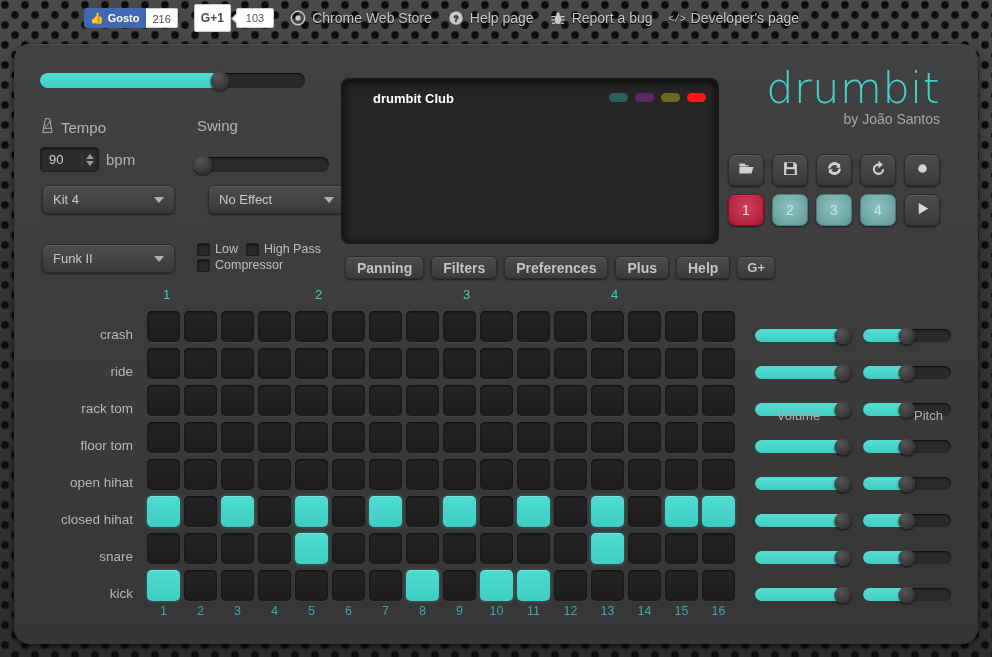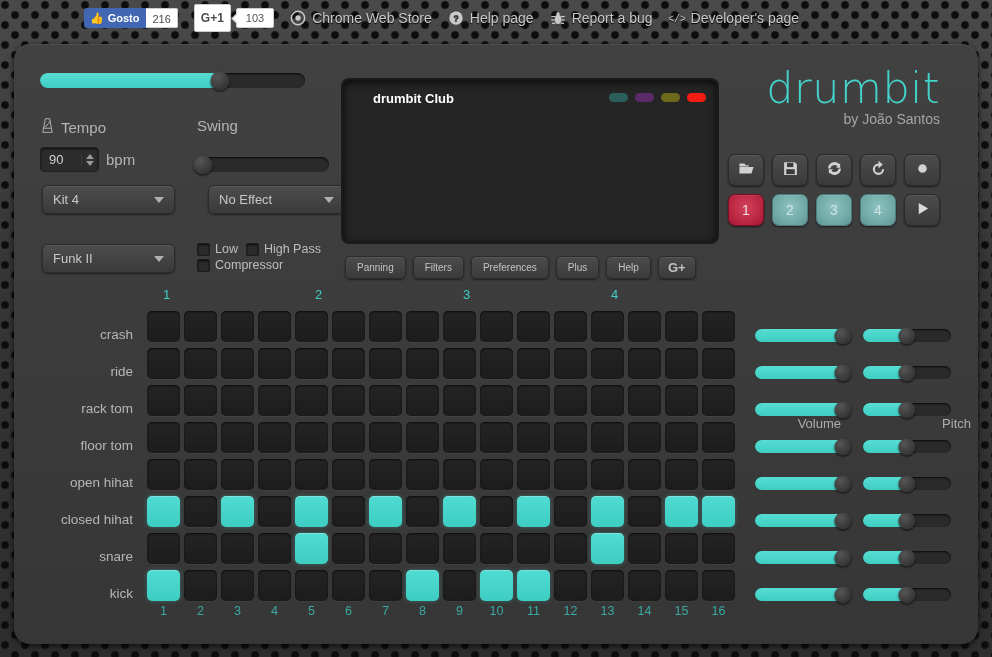--- a/index.html
+++ b/index.html
@@ -217,21 +217,21 @@
     position: absolute; left: 331px; top: 212px;
     display: flex; gap: 7px;
   }
   .fnbtn {
     height: 23px; padding: 0 11px;
     display: flex; align-items: center;
     border-radius: 5px;
     background: linear-gradient(180deg, #4b4b4b 0%, #3b3b3b 100%);
     border: 1px solid #2b2b2b;
     box-shadow: 0 1px 2px rgba(0,0,0,0.5), inset 0 1px 0 rgba(255,255,255,0.07);
-    color: #c3c3c3; font-size: 10px;
+    color: #c3c3c3; font-size: 14px; font-weight: bold;
   }
   .fnbtn.gp { font-weight: bold; font-size: 13px; padding: 0 9px; }
 
   
   #logo {
     position: absolute; right: 38px; top: 22px;
     text-align: right;
   }
   #logo-main {
     color: #43d3cb; font-size: 43px; line-height: 44px;
@@ -310,21 +310,21 @@
     display: flex; margin-left: 133px; gap: 4px;
     color: #3aa9a3; font-size: 12.5px; margin-top: 3px;
   }
   #step-nums span { width: 33px; text-align: center; }
 
   #vp-labels {
     position: absolute; left: 742px; top: 364px;
     display: flex; gap: 45px;
     color: #aeaeae; font-size: 13px;
   }
-  #vp-labels span { width: 85px; text-align: right; margin-top: 8px; }
+  #vp-labels span { width: 85px; text-align: center; }
 </style>
 </head>
 <body>
 
 <div id="frame">
 
   <div id="topbar">
 
     <div class="fb-like">
       <div class="fb-btn">

